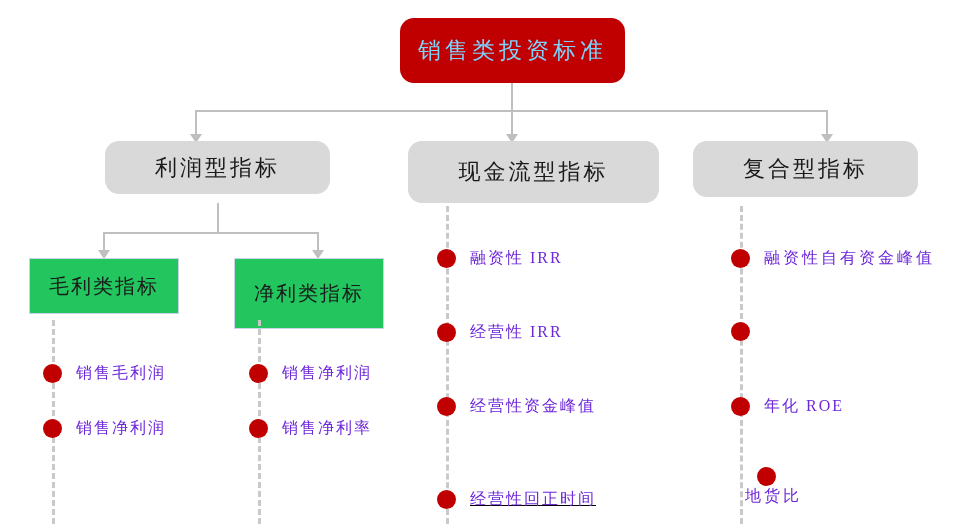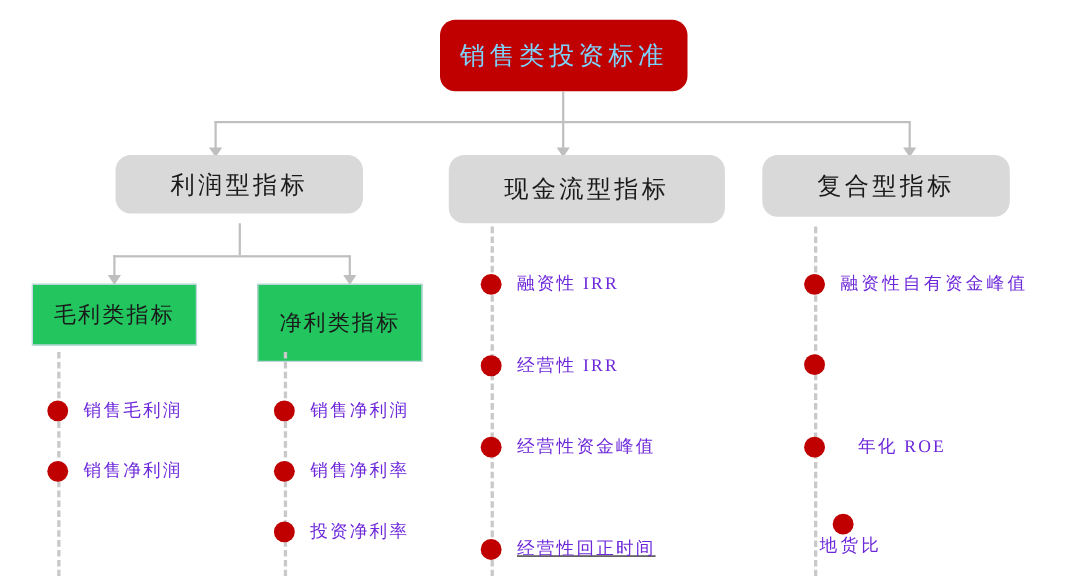--- a/index.html
+++ b/index.html
@@ -161,24 +161,20 @@
   </div>
 
   <div class="bullet-row" style="left:249px; top:363px;">
     <span class="bullet-dot"></span>
     <span class="bullet-label">销售净利润</span>
   </div>
   <div class="bullet-row" style="left:249px; top:418px;">
     <span class="bullet-dot"></span>
     <span class="bullet-label">销售净利率</span>
   </div>
-  <div class="bullet-row" style="left:249px; top:473px;">
-    <span class="bullet-dot"></span>
-    <span class="bullet-label">投资净利率</span>
-  </div>
 
   <div class="bullet-row" style="left:437px; top:248px;">
     <span class="bullet-dot"></span>
     <span class="bullet-label">融资性 IRR</span>
   </div>
   <div class="bullet-row" style="left:437px; top:322px;">
     <span class="bullet-dot"></span>
     <span class="bullet-label">经营性 IRR</span>
   </div>
   <div class="bullet-row" style="left:437px; top:396px;">
@@ -190,21 +186,21 @@
     <span class="bullet-label">经营性回正时间</span>
   </div>
 
   <div class="bullet-row" style="left:731px; top:248px;">
     <span class="bullet-dot"></span>
     <span class="bullet-label wide">融资性自有资金峰值</span>
   </div>
   <div class="bullet-row" style="left:731px; top:322px;">
     <span class="bullet-dot"></span>
   </div>
-  <div class="bullet-row" style="left:731px; top:396px;gap:16px;">
+  <div class="bullet-row" style="left:731px; top:396px;">
     <span class="bullet-dot"></span>
     <span class="bullet-label">年化 ROE</span>
   </div>
   <div class="bullet-row" style="left:731px; top:467px;flex-direction:column;">
     <span class="bullet-dot"></span>
     <span class="bullet-label wide">地货比</span>
   </div>
 
 </div>
 

